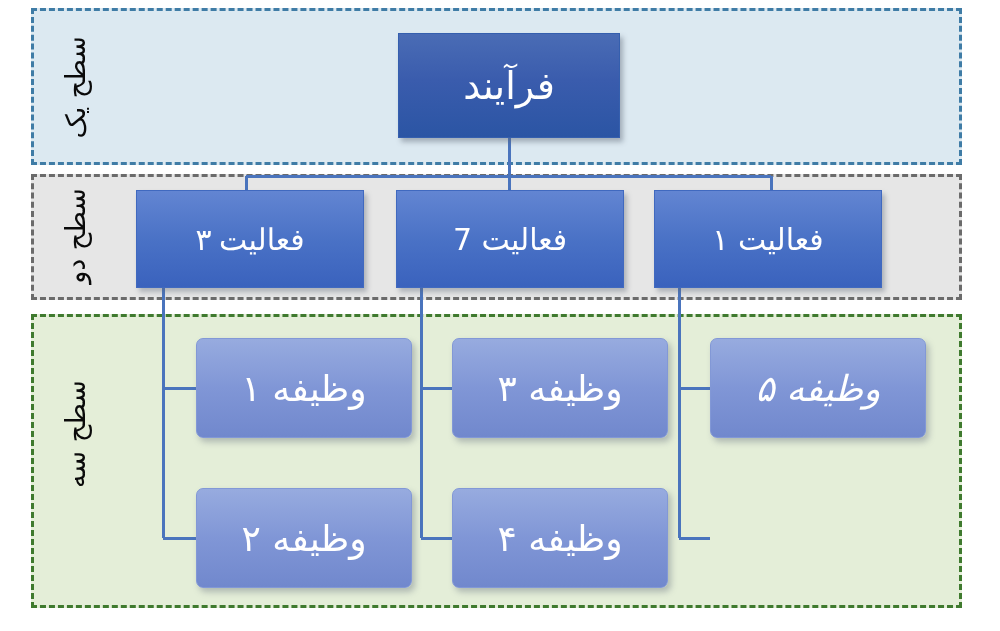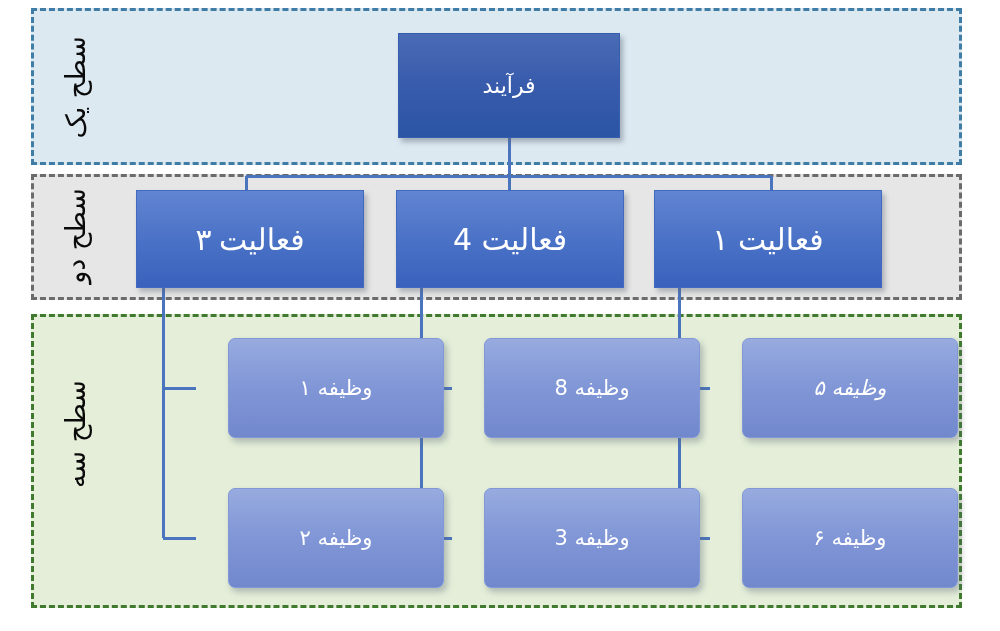--- a/index.html
+++ b/index.html
@@ -88,38 +88,37 @@
     justify-content: center;
     color: #ffffff;
     text-align: center;
     direction: rtl;
     font-family: "DejaVu Sans", "Liberation Sans", sans-serif;
   }
 
   .node-process {
     background: linear-gradient(to bottom, #4a6cb5 0%, #3a5cad 45%, #2b55a4 100%);
     box-shadow: 3px 4px 5px rgba(90,100,115,0.45);
-    font-size: 22px;
+    font-size: 38px;
     border: 1px solid #355fae;
   }
 
   .node-activity {
     background: linear-gradient(to bottom, #6285d2 0%, #4a72c6 50%, #3a62bd 100%);
     box-shadow: 3px 4px 5px rgba(90,100,115,0.40);
     font-size: 30px;
     border: 1px solid #4069bf;
   }
 
   .node-task {
     background: linear-gradient(to bottom, #97abdf 0%, #8096d6 50%, #7188cd 100%);
     box-shadow: 3px 4px 6px rgba(95,105,120,0.40);
-    font-size: 21px;
+    font-size: 36px;
     border-radius: 7px;
     border: 1px solid #8298d6;
-    margin-left: 32px;
   }
 
   .node span { display: inline-block; }
 </style>
 </head>
 <body>
 
 <div id="canvas">
 
   <div class="band band-level1"></div>
@@ -157,44 +156,41 @@
 
   <div class="node node-process" style="left:398px; top:33px; width:222px; height:105px;">
     <span>فرآیند</span>
   </div>
 
   <div class="node node-activity" style="left:136px; top:190px; width:228px; height:98px;font-family:Liberation Serif, serif;">
     <span>فعالیت ۳</span>
   </div>
 
   <div class="node node-activity" style="left:396px; top:190px; width:228px; height:98px;">
-    <span>فعالیت 4</span>
+    <span>فعالیت 7</span>
   </div>
 
   <div class="node node-activity" style="left:654px; top:190px; width:228px; height:98px;text-align:center;">
     <span>فعالیت ۱</span>
   </div>
 
   <div class="node node-task" style="left:196px; top:338px; width:216px; height:100px;">
     <span>وظیفه ۱</span>
   </div>
 
   <div class="node node-task" style="left:452px; top:338px; width:216px; height:100px;">
-    <span>وظیفه 8</span>
+    <span>وظیفه ۳</span>
   </div>
 
   <div class="node node-task" style="left:710px; top:338px; width:216px; height:100px;font-style:italic;">
     <span>وظیفه ۵</span>
   </div>
 
   <div class="node node-task" style="left:196px; top:488px; width:216px; height:100px;">
     <span>وظیفه ۲</span>
   </div>
 
   <div class="node node-task" style="left:452px; top:488px; width:216px; height:100px;">
-    <span>وظیفه 3</span>
+    <span>وظیفه ۴</span>
   </div>
 
-  <div class="node node-task" style="left:710px; top:488px; width:216px; height:100px;">
-    <span>وظیفه ۶</span>
-  </div>
 
 </div>
 
 </body></html>

